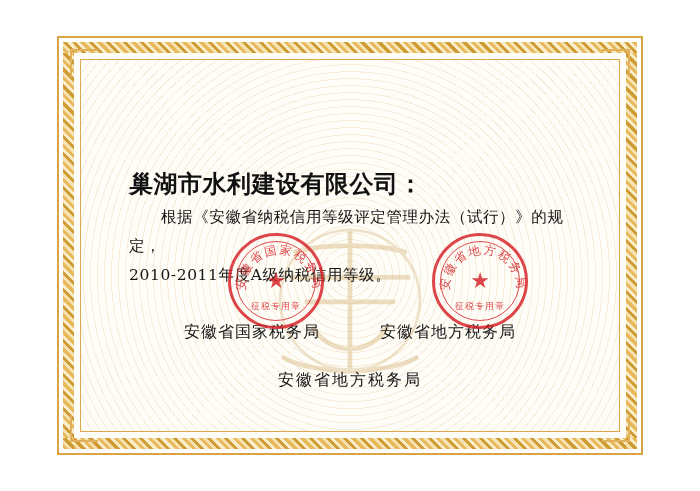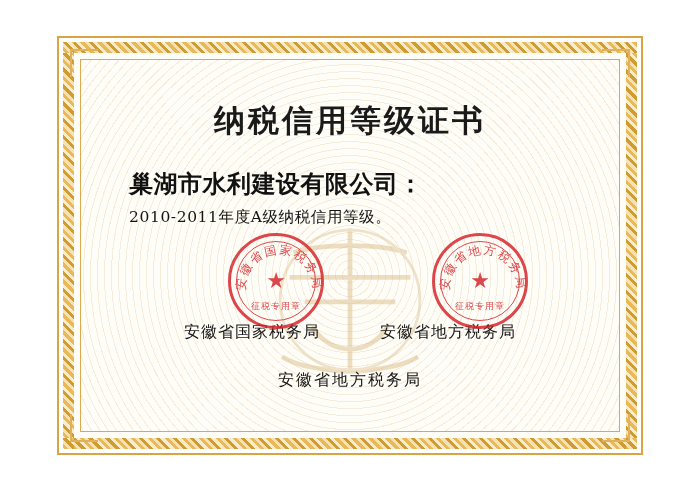--- a/index.html
+++ b/index.html
@@ -250,25 +250,25 @@
       <path d="M36 66 L164 66"></path>
       <path d="M52 92 L148 92"></path>
       <path d="M60 118 C 80 150, 120 150, 140 118"></path>
       <path d="M28 150 C 60 170, 140 170, 172 150"></path>
     </g>
     <circle cx="100" cy="90" r="74" fill="none" stroke="#ddc396" stroke-width="3"></circle>
   </svg>
 
   <div class="content">
 
-    <div class="title">纳税信用等级证书</div>
 
     <div class="addressee">巢湖市水利建设有限公司：</div>
 
     <div class="body-text">
+      <div class="p1">根据《安徽省纳税信用等级评定管理办法（试行）》的规定，</div>
       <div>2010-2011年度A级纳税信用等级。</div>
     </div>
 
     <div class="signers">
       <div class="signer">安徽省国家税务局</div>
       <div class="signer">安徽省地方税务局</div>
     </div>
 
     <div class="date-line">安徽省地方税务局</div>
   </div>

